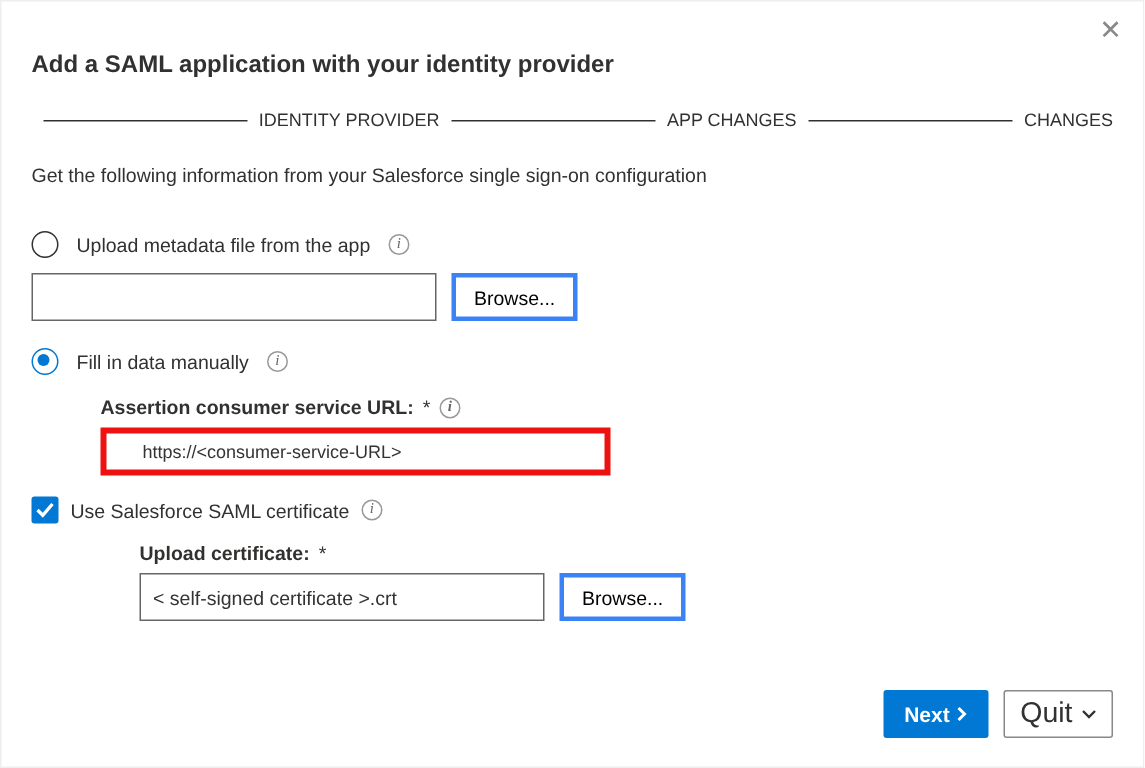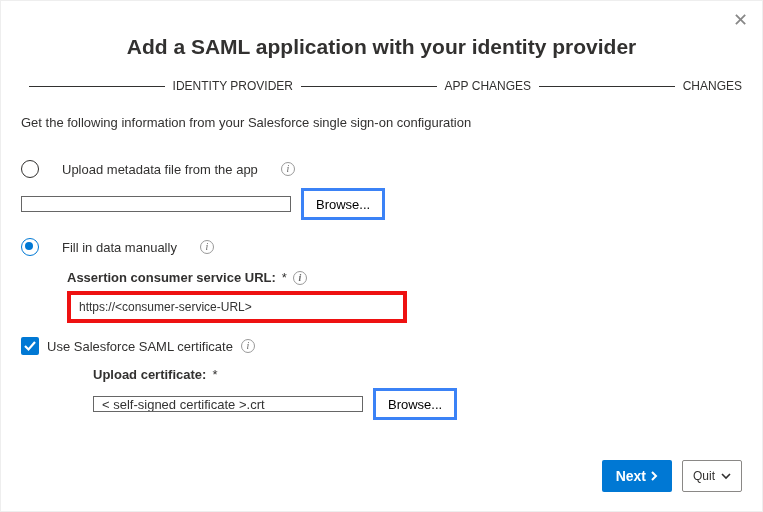--- a/index.html
+++ b/index.html
@@ -22,24 +22,23 @@
   }
   .close-x {
     position: absolute;
     top: 10px; right: 14px;
     color: #888;
     font-size: 18px;
     cursor: pointer;
     line-height: 1;
   }
   .title {
-    font-size: 21px;
+    font-size: 16px;
     font-weight: 600;
     margin: 18px 0 20px 0;
-    text-align: center;
   }
   .stepper {
     display: flex;
     align-items: center;
     margin-bottom: 22px;
   }
   .step {
     display: flex;
     align-items: center;
     font-size: 12px;
@@ -61,21 +60,21 @@
     background: #323130;
     margin: 0 8px;
   }
   .intro {
     font-size: 13px;
     margin-bottom: 30px;
   }
   .option-row {
     display:flex;
     align-items:center;
-    gap:23px;
+    gap:12px;
     margin: 4px 0 8px 0;
   }
   .radio {
     width:18px; height:18px;
     border: 1.5px solid #323130;
     border-radius:50%;
     position:relative;
     flex-shrink:0;
     cursor:pointer;
   }
@@ -94,21 +93,21 @@
     line-height:1;
     cursor: default;
   }
   .indent1 { margin-left: 26px; }
   .indent2 { margin-left: 46px; }
   .file-row {
     display:flex; align-items:center; gap:10px;
     margin: 10px 0 18px 0;
   }
   .file-field {
-    width: 270px; height: 16px;
+    width: 270px; height: 32px;
     border: 1px solid #666;
     background:#fff;
     padding: 0 8px;
     font-size: 13px;
     color:#333;
   }
   .file-field.readonly { color:#333; }
   .browse-btn {
     height:32px;
     border:3px solid #3b82f6;
@@ -122,21 +121,21 @@
     font-weight: 700;
     display:flex;
     align-items:center;
     gap:6px;
     margin-bottom:6px;
   }
   .asterisk { font-weight: 400; }
   .acs-input {
     width: 340px; height: 32px;
     border: 4px solid #e11;
-    padding: 0 8px;
+    padding: 0 24px;
     font-size:12px;
     color:#333;
   }
   .checkbox-row {
     display:flex;
     align-items:center;
     gap:8px;
     margin: 14px 0 10px 0;
   }
   .checkbox {
@@ -155,21 +154,21 @@
   }
   .btn-primary {
     background:#0078d4; color:#fff; border:none;
     height:32px; padding:0 14px; font-size:14px;
     cursor:pointer; display:flex; align-items:center; gap:4px;
     border-radius:2px;
     font-weight: 600;
   }
   .btn-secondary {
     background:#fff; color:#323130; border:1px solid #8a8886;
-    height:32px; padding:0 10px; font-size:12px;
+    height:32px; padding:0 10px; font-size:19px;
     cursor:pointer; display:flex; align-items:center; gap:6px;
     border-radius:2px;
   }
 </style>
 </head>
 <body>
 
 <div class="panel">
 
   <div class="close-x">✕</div>

